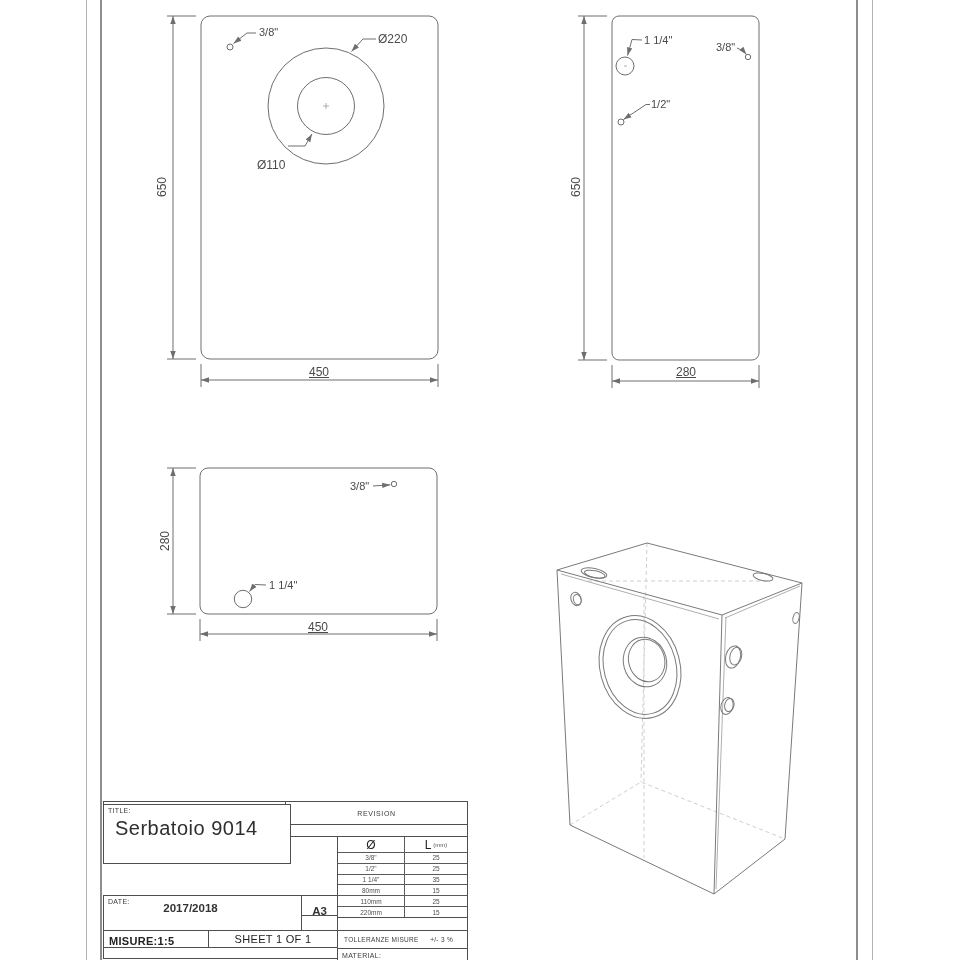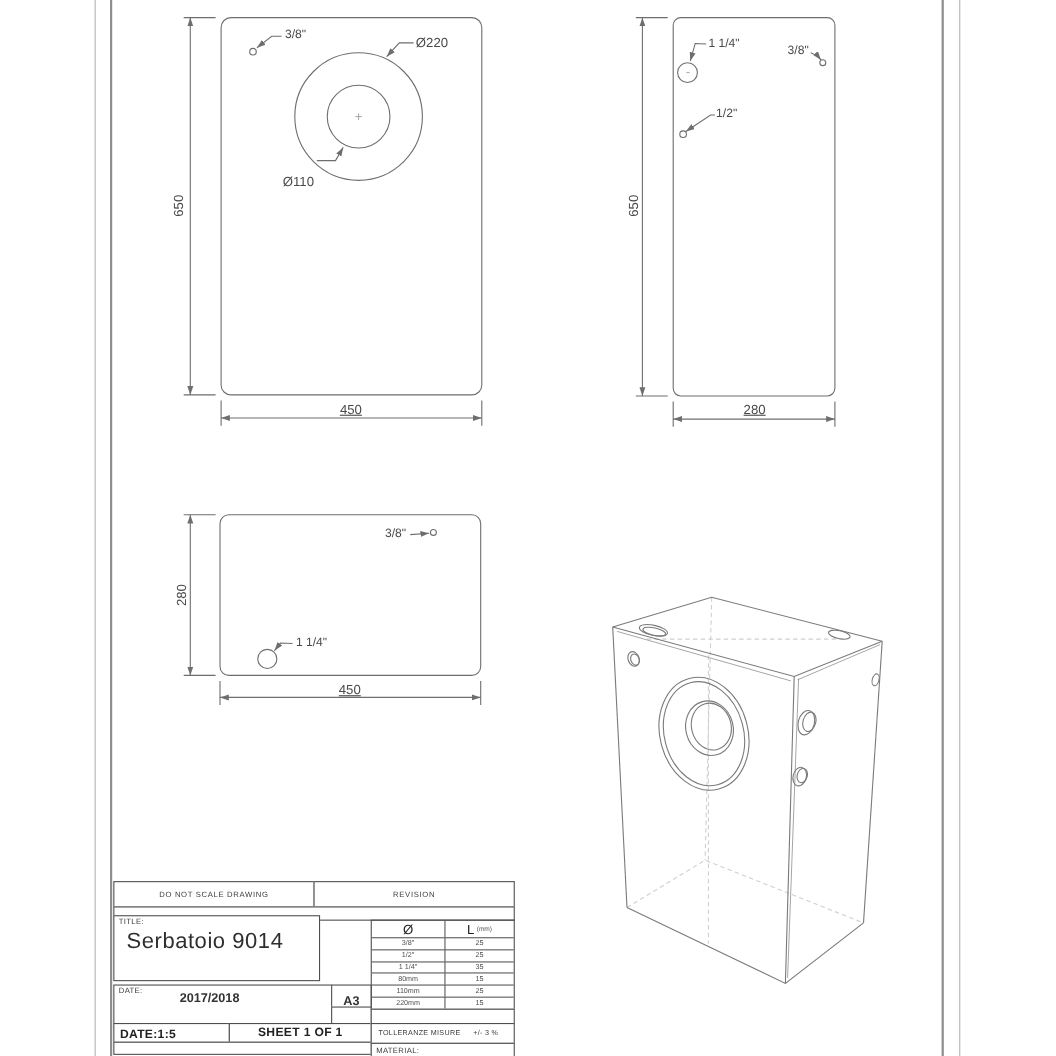--- a/index.html
+++ b/index.html
@@ -16,21 +16,21 @@
   .dimnum{font-size:12px;}
   
   .tb{position:absolute;box-sizing:border-box;border:1px solid #4f4f4f;background:#fff;}
   .tb .tag{position:absolute;left:4px;top:2px;font-size:7px;color:#3c3c3c;letter-spacing:.3px;}
   .cellcenter{display:flex;align-items:center;justify-content:center;}
   .smallcaps{font-size:7px;color:#3c3c3c;letter-spacing:.6px;}
   .bigtitle{position:absolute;left:11px;top:12px;font-size:20px;color:#2e2e2e;letter-spacing:.5px;}
   .datetext{position:absolute;left:0;right:24px;top:6px;text-align:center;font-size:11.5px;font-weight:700;color:#333;}
   .a3text{font-size:11.5px;font-weight:700;color:#333;}
   .scaletext{position:absolute;left:5px;top:4px;font-size:11px;font-weight:700;color:#222;letter-spacing:.3px;}
-  .sheettext{font-size:11px;font-weight:700;color:#222;letter-spacing:.3px;}
+  .sheettext{font-size:11px;font-weight:400;color:#222;letter-spacing:.3px;}
   .htbl{position:absolute;left:337px;top:836px;width:131px;height:82px;display:grid;
         grid-template-columns:66px 1fr;grid-template-rows:15px repeat(6,1fr);
         box-sizing:border-box;border:1px solid #4f4f4f;}
   .htbl>div{display:flex;align-items:center;justify-content:center;border-top:1px solid #5a5a5a;
             font-size:6.5px;color:#4f4f4f;}
   .htbl>div:nth-child(-n+2){border-top:none;}
   .htbl>div:nth-child(even){border-left:1px solid #5a5a5a;}
   .htbl .hdr{font-size:12px;color:#222;}
   .htbl .hdrL{font-size:12px;color:#222;}
   .htbl .unit{font-size:6px;color:#555;margin-left:2px;}
@@ -172,36 +172,36 @@
 
   <div>
     <div class="tb cellcenter" style="left:103px;top:801px;width:183px;height:24px;">
       <span class="smallcaps">DO NOT SCALE DRAWING</span>
     </div>
     <div class="tb cellcenter" style="left:285px;top:801px;width:183px;height:24px;">
       <span class="smallcaps">REVISION</span>
     </div>
     <div class="tb" style="left:103px;top:824px;width:365px;height:13px;"></div>
 
-    <div class="tb" style="left:103px;top:832px;width:188px;height:60px;">
+    <div class="tb" style="left:103px;top:804px;width:188px;height:60px;">
       <span class="tag">TITLE:</span>
       <span class="bigtitle">Serbatoio 9014</span>
     </div>
 
     <div class="tb" style="left:103px;top:895px;width:199px;height:40px;">
       <span class="tag">DATE:</span>
       <span class="datetext">2017/2018</span>
     </div>
     <div class="tb cellcenter" style="left:301px;top:895px;width:37px;height:31px;">
       <span class="a3text">A3</span>
     </div>
     <div class="tb" style="left:301px;top:915px;width:37px;height:16px;"></div>
 
     <div class="tb" style="left:103px;top:930px;width:106px;height:18px;">
-      <span class="scaletext">DATE:1:5</span>
+      <span class="scaletext">MISURE:1:5</span>
     </div>
     <div class="tb cellcenter" style="left:208px;top:930px;width:130px;height:18px;">
       <span class="sheettext">SHEET 1 OF 1</span>
     </div>
     <div class="tb" style="left:103px;top:947px;width:235px;height:12px;"></div>
 
     <div class="htbl">
       <div class="hdr">Ø</div>
       <div>
         <span class="hdrL">L</span>

